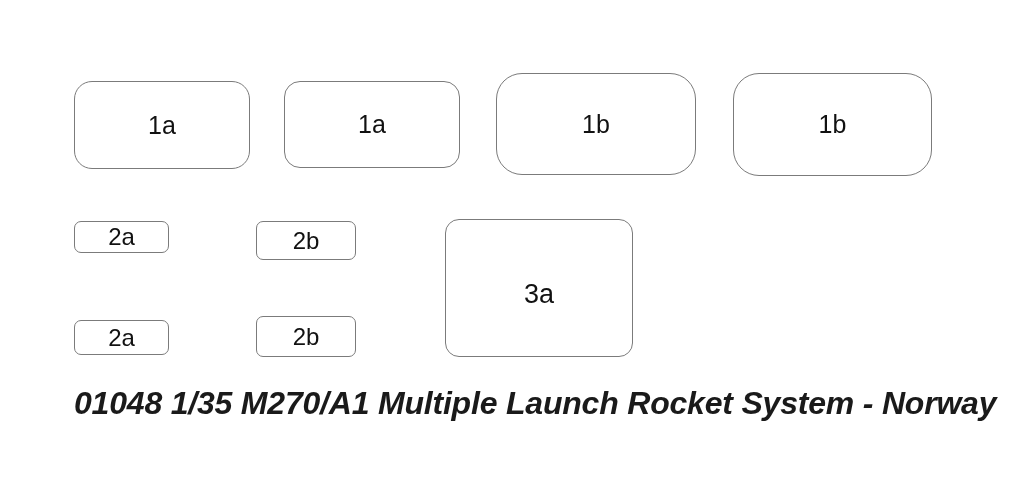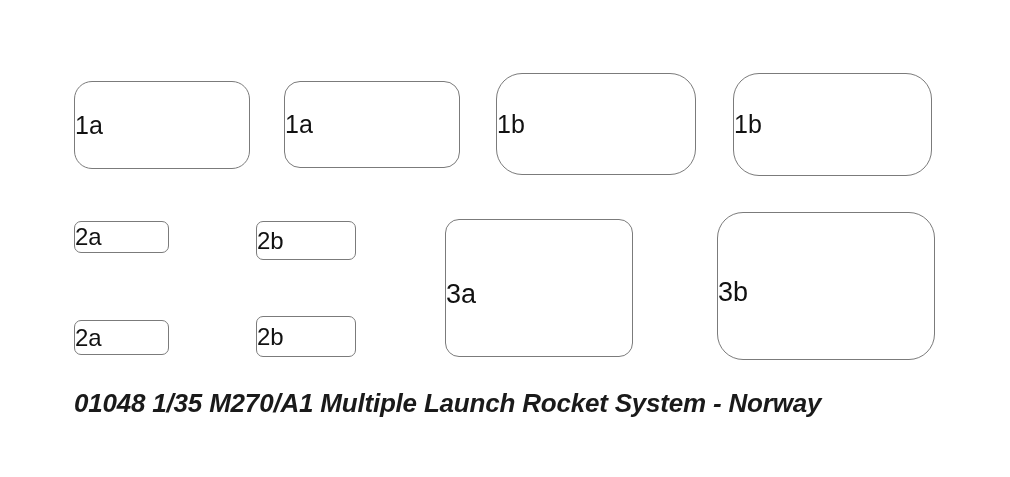--- a/index.html
+++ b/index.html
@@ -16,20 +16,21 @@
     overflow: hidden;
     font-family: "Liberation Sans", sans-serif;
   }
   .part {
     position: absolute;
     box-sizing: border-box;
     background: #ffffff;
     border: 1.6px solid #7b7b7b;
     display: flex;
     align-items: center;
+    justify-content: center;
   }
   .part > .part-label {
     color: #111111;
     font-family: "Liberation Sans", sans-serif;
     font-weight: 400;
     line-height: 1;
     user-select: none;
   }
   
   .p-1a-left   { left: 74px;  top: 81px;  width: 176px; height: 88px;  border-radius: 18px; }
@@ -66,21 +67,21 @@
     top: 386px;
     width: 862px;
     height: 34px;
     display: flex;
     align-items: center;
     justify-content: flex-start;
     color: #1a1a1a;
     font-family: "Liberation Sans", sans-serif;
     font-weight: 700;
     font-style: italic;
-    font-size: 26px;
+    font-size: 32px;
     letter-spacing: -0.2px;
     white-space: nowrap;
     user-select: none;
   }
 </style>
 </head>
 <body>
 
 <div id="sheet">
 
@@ -113,19 +114,16 @@
   </div>
 
   <div class="part p-2b-bottom">
     <span class="part-label">2b</span>
   </div>
 
   <div class="part p-3a">
     <span class="part-label">3a</span>
   </div>
 
-  <div class="part p-3b">
-    <span class="part-label">3b</span>
-  </div>
 
   <div id="caption">01048 1/35 M270/A1 Multiple Launch Rocket System - Norway</div>
 
 </div>
 
 </body></html>

